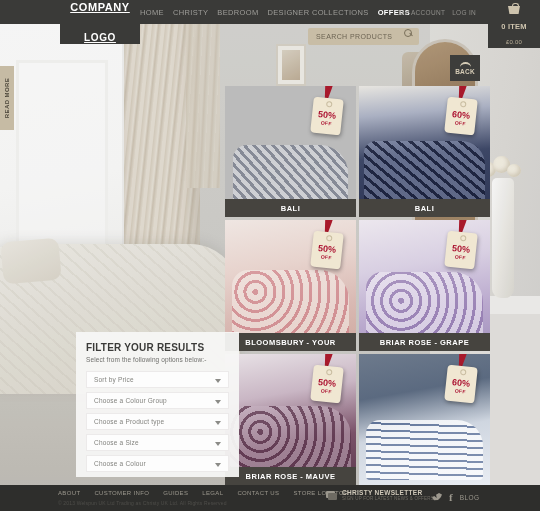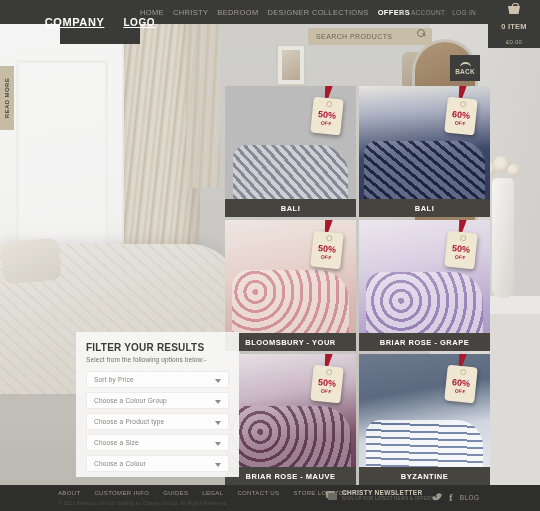--- a/index.html
+++ b/index.html
@@ -61,26 +61,26 @@
   
   .topbar { position:absolute; left:0; top:0; width:532px; height:24px;
         background:#3a3a38; z-index:30; }
   .nav { position:absolute; left:140px; top:0; height:24px; display:flex; align-items:center; gap:9px; }
   .nav a { color:#9e9d99; font-size:7.5px; letter-spacing:.35px; text-decoration:none; white-space:nowrap; }
   .nav a.active { color:#ffffff; font-weight:bold;text-align:right; }
   .nav-right { position:absolute; right:56px; top:0; height:24px; display:flex; align-items:center; gap:7px; }
   .nav-right a { color:#908f8b; font-size:6.5px; letter-spacing:.3px; text-decoration:none; white-space:nowrap; }
 
   .logo { position:absolute; left:60px; top:0; width:80px; height:44px; background:#3a3a38;
-        color:#fff; z-index:31; display:flex; flex-direction:row; align-items:center;
+        color:#fff; z-index:31; display:flex; flex-direction:column; align-items:center;
         justify-content:center; gap:19px; }
   .logo span { font-size:11px; font-weight:bold; letter-spacing:.6px; }
   .logo span.l2 { font-size:10px; }
 
-  .searchwrap { position:absolute; left:308px; top:25px; width:124px; height:17px; z-index:30; }
+  .searchwrap { position:absolute; left:308px; top:25px; width:111px; height:17px; z-index:30; }
   .searchbox { width:100%; height:100%; background:#c8bda6; border:none; border-radius:2px;
         font-family:"Liberation Sans",sans-serif; font-size:7px; color:#6c6453;
         letter-spacing:.4px; padding:0 20px 0 8px; }
   .searchbox::placeholder { color:#6c6453; }
   .search-ico { position:absolute; right:6px; top:4px; width:9px; height:9px; }
   .search-ico:before{content:'';position:absolute;width:6px;height:6px;border:1.2px solid #7a705b;border-radius:50%;}
   .search-ico:after{content:'';position:absolute;left:5px;top:5px;width:4px;height:1.2px;background:#7a705b;transform:rotate(45deg);}
 
   .cart { position:absolute; right:0; top:0; width:52px; height:48px; background:#3a3a38;
         z-index:31; display:flex; flex-direction:column; align-items:center; justify-content:center; gap:8px; }
@@ -314,21 +314,20 @@
 
     <a class="card" href="#">
       <span class="photo ph-byz"></span>
       <span class="tag">
         <span class="string"></span>
         <span class="body">
           <span class="pct">60%</span>
           <span class="off">OFF</span>
         </span>
       </span>
-      <span class="caption">BYZANTINE</span>
     </a>
 
   </div>
 
   <div class="filter">
     <h2>FILTER YOUR RESULTS</h2>
     <p>Select from the following options below:-</p>
     <div class="selects">
       <div class="sel">
         <span>Sort by Price</span>

